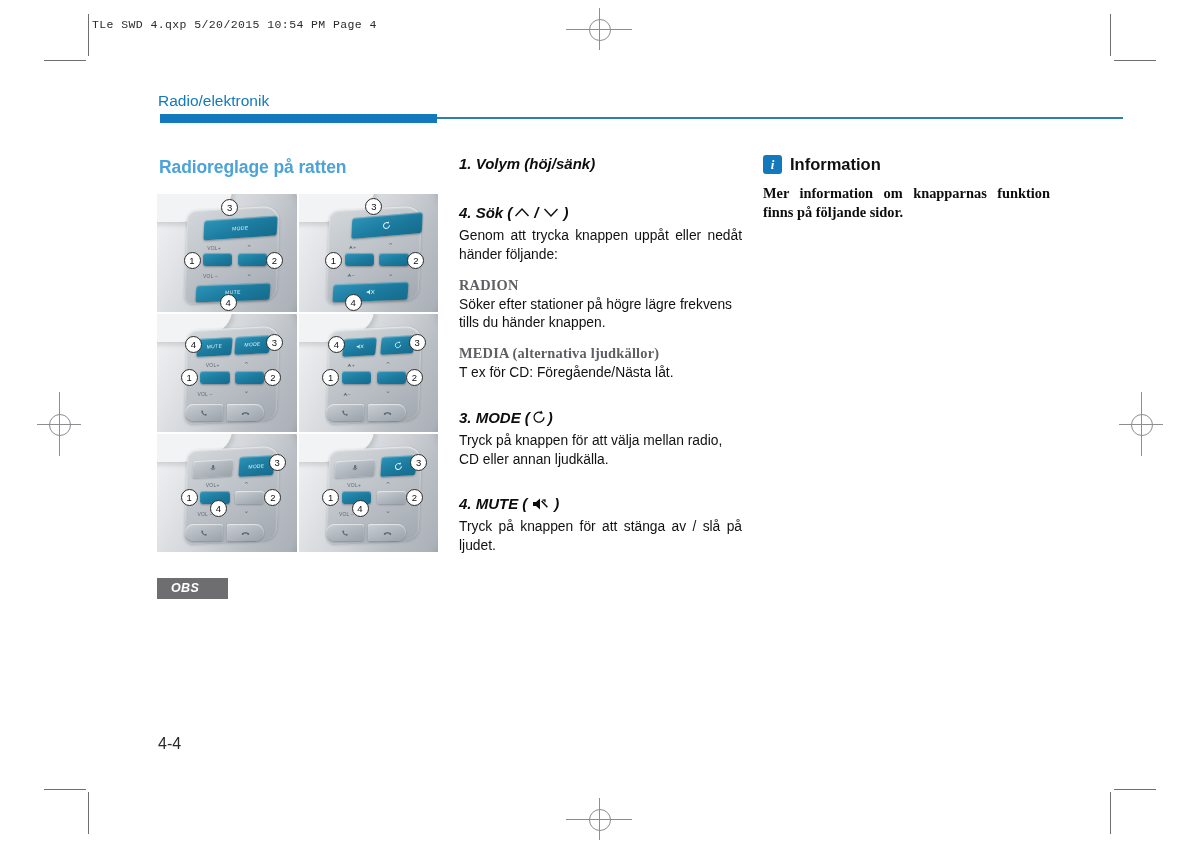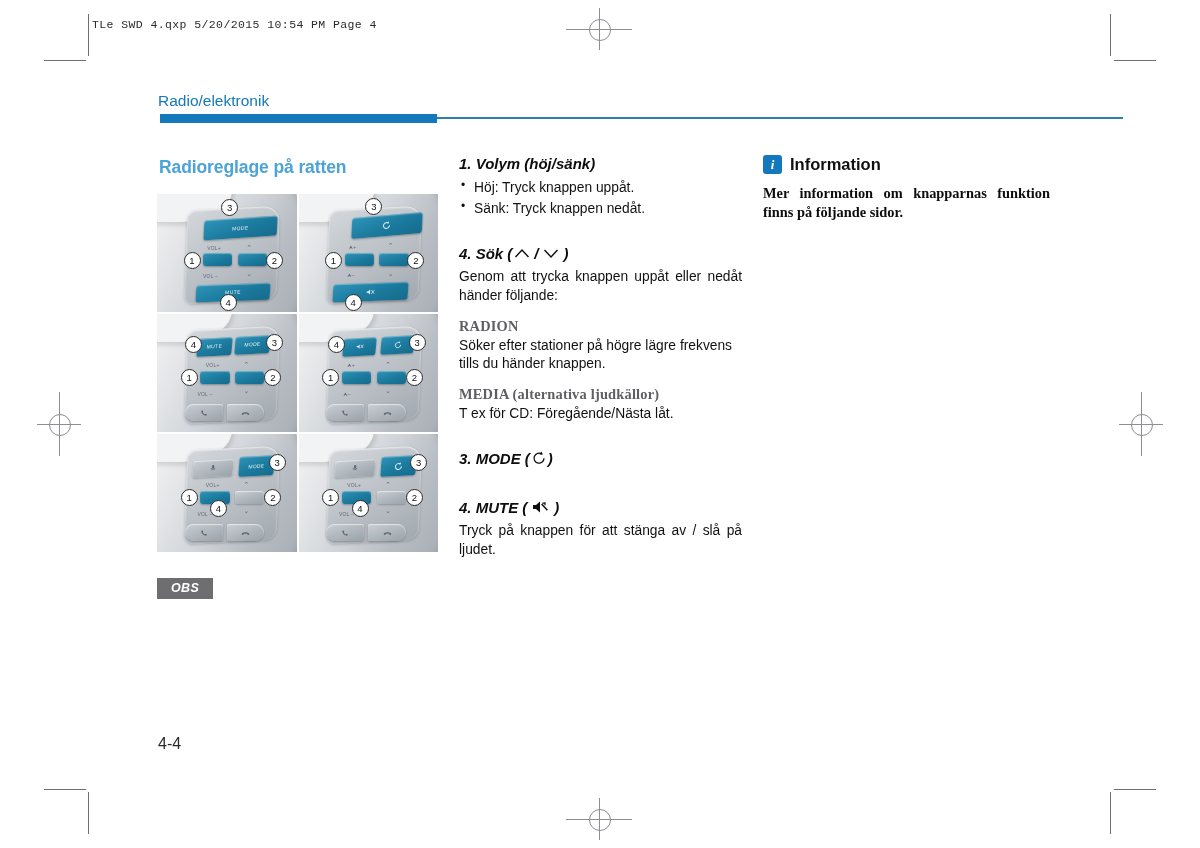--- a/index.html
+++ b/index.html
@@ -177,21 +177,21 @@
 
   
   .obs-badge {
     display: inline-block;
     margin-top: 26px;
     background: #6e6e71;
     color: #ffffff;
     font-size: 12.5px;
     font-weight: bold;
     font-style: italic;
-    padding: 3px 14px 4px 14px;
+    padding: 3px 29px 4px 14px;
     letter-spacing: .4px;
   }
   .obs-text {
     margin-top: 13px;
     font-size: 13.8px;
     font-weight: bold;
     color: #101010;
     line-height: 1.3;
   }
 
@@ -523,24 +523,20 @@
 
 
   <div class="obs-badge">OBS</div>
 </div>
 
 <div class="col col-mid">
 
   <div class="item-head">
     <span>1. Volym (höj/sänk)</span>
   </div>
-  <ul class="bullets">
-    <li>Höj: Tryck knappen uppåt.</li>
-    <li>Sänk: Tryck knappen nedåt.</li>
-  </ul>
 
   <div class="gap-lg"></div>
 
   <div class="item-head">
     <span>4. Sök (</span>
     <span class="gl">
       <svg class="ico" width="16" height="11" viewBox="0 0 16 11">
           <path d="M1.5 9 L8 2 L14.5 9" fill="none" stroke="#0d0d0d" stroke-width="1.4"></path>
         </svg>
     </span>
@@ -565,20 +561,21 @@
   <div class="item-head">
     <span>3. MODE (</span>
     <span class="gl">
       <svg class="ico" width="14" height="14" viewBox="0 0 14 14">
           <path d="M12 7.2a5 5 0 1 1-2.1-4.1" fill="none" stroke="#0d0d0d" stroke-width="1.3"></path>
           <path d="M9.3 0.4 L10.9 3.6 L7.5 3.6 Z" fill="#0d0d0d"></path>
         </svg>
     </span>
     <span>)</span>
   </div>
+  <p class="para">Tryck på knappen för att välja mellan radio, CD eller annan ljudkälla.</p>
 
   <div class="gap-lg"></div>
 
   <div class="item-head">
     <span>4. MUTE (</span>
     <span class="gl" style="margin:0 3px;">
       <svg class="ico" width="17" height="14" viewBox="0 0 17 14">
           <path d="M1 5h3l4-3.4v10.8L4 9H1z" fill="#0d0d0d"></path>
           <path d="M9.6 4 L15.4 10.2" stroke="#0d0d0d" stroke-width="1.5"></path>
           <path d="M10.4 3.1 L13.6 3.1 M13 2.2 L13 5.2" stroke="#0d0d0d" stroke-width="1.2"></path>

